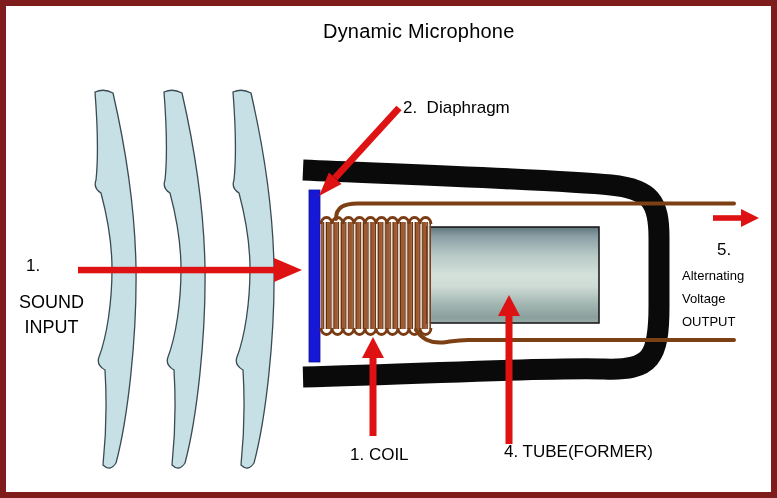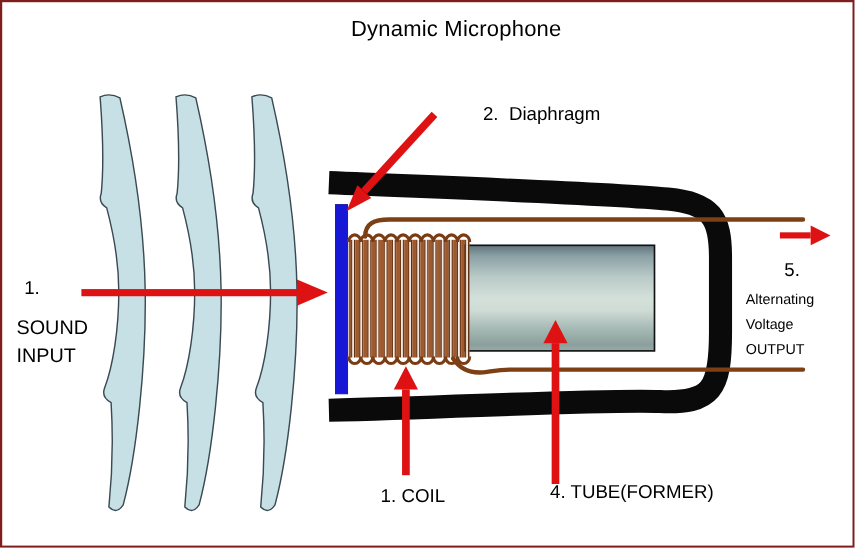--- a/index.html
+++ b/index.html
@@ -1,26 +1,26 @@
 <!DOCTYPE html>
 <html><head>
 <meta charset="utf-8">
 <style>
   html,body{margin:0;padding:0;background:#fff;}
   #stage{
     position:relative;width:777px;height:498px;background:#ffffff;
     font-family:"Liberation Sans",sans-serif;color:#000;overflow:hidden;
-    border:2px solid #7f1d1d;box-sizing:border-box;
+    border:6px solid #7f1d1d;box-sizing:border-box;
   }
   .lbl{position:absolute;white-space:pre;color:#000;}
   .multi{white-space:pre-line;}
   #title{left:317px;top:14px;font-size:20px;letter-spacing:0.2px;}
   #lbl1-num{left:20px;top:250px;font-size:17px;}
-  #lbl1-text{left:13px;top:284px;font-size:18px;line-height:25px;}
-  #lbl2{left:397px;top:92px;font-size:17px;margin-left:40px;}
+  #lbl1-text{left:13px;top:284px;font-size:18px;line-height:25px;text-align:center;}
+  #lbl2{left:397px;top:92px;font-size:17px;}
   #lbl3{left:344px;top:439px;font-size:17px;}
   #lbl4{left:498px;top:436px;font-size:17px;}
   #lbl5-num{left:711px;top:234px;font-size:17px;}
   #lbl5-text{left:676px;top:258px;font-size:13px;line-height:23px;}
   svg{position:absolute;left:0;top:0;}
 </style>
 </head>
 <body>
 
 <div id="stage">

